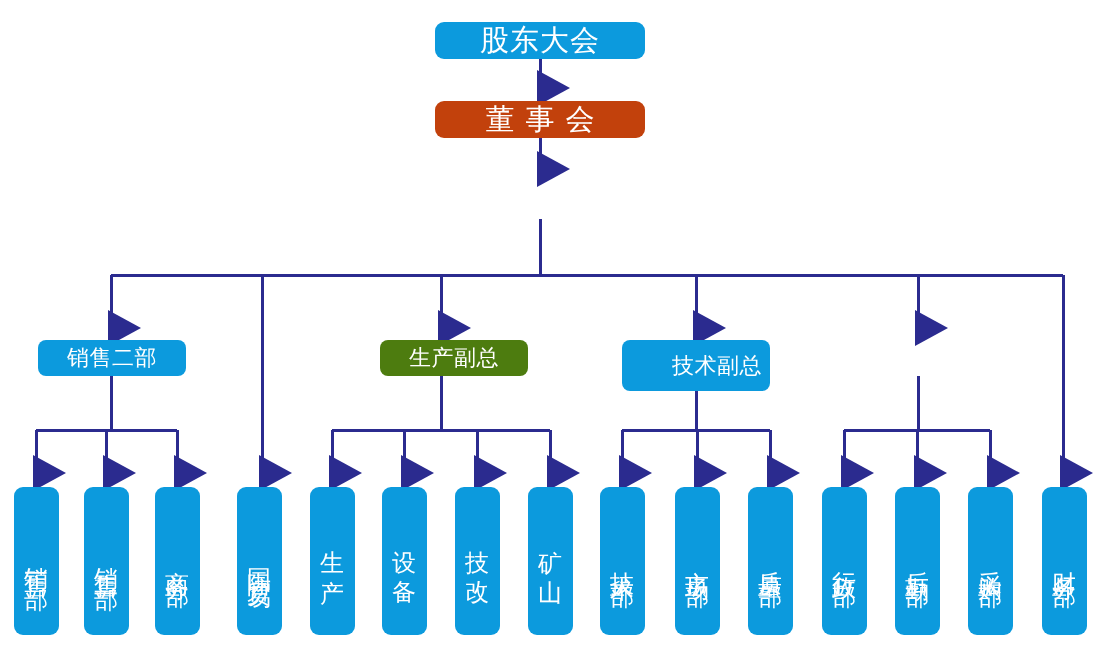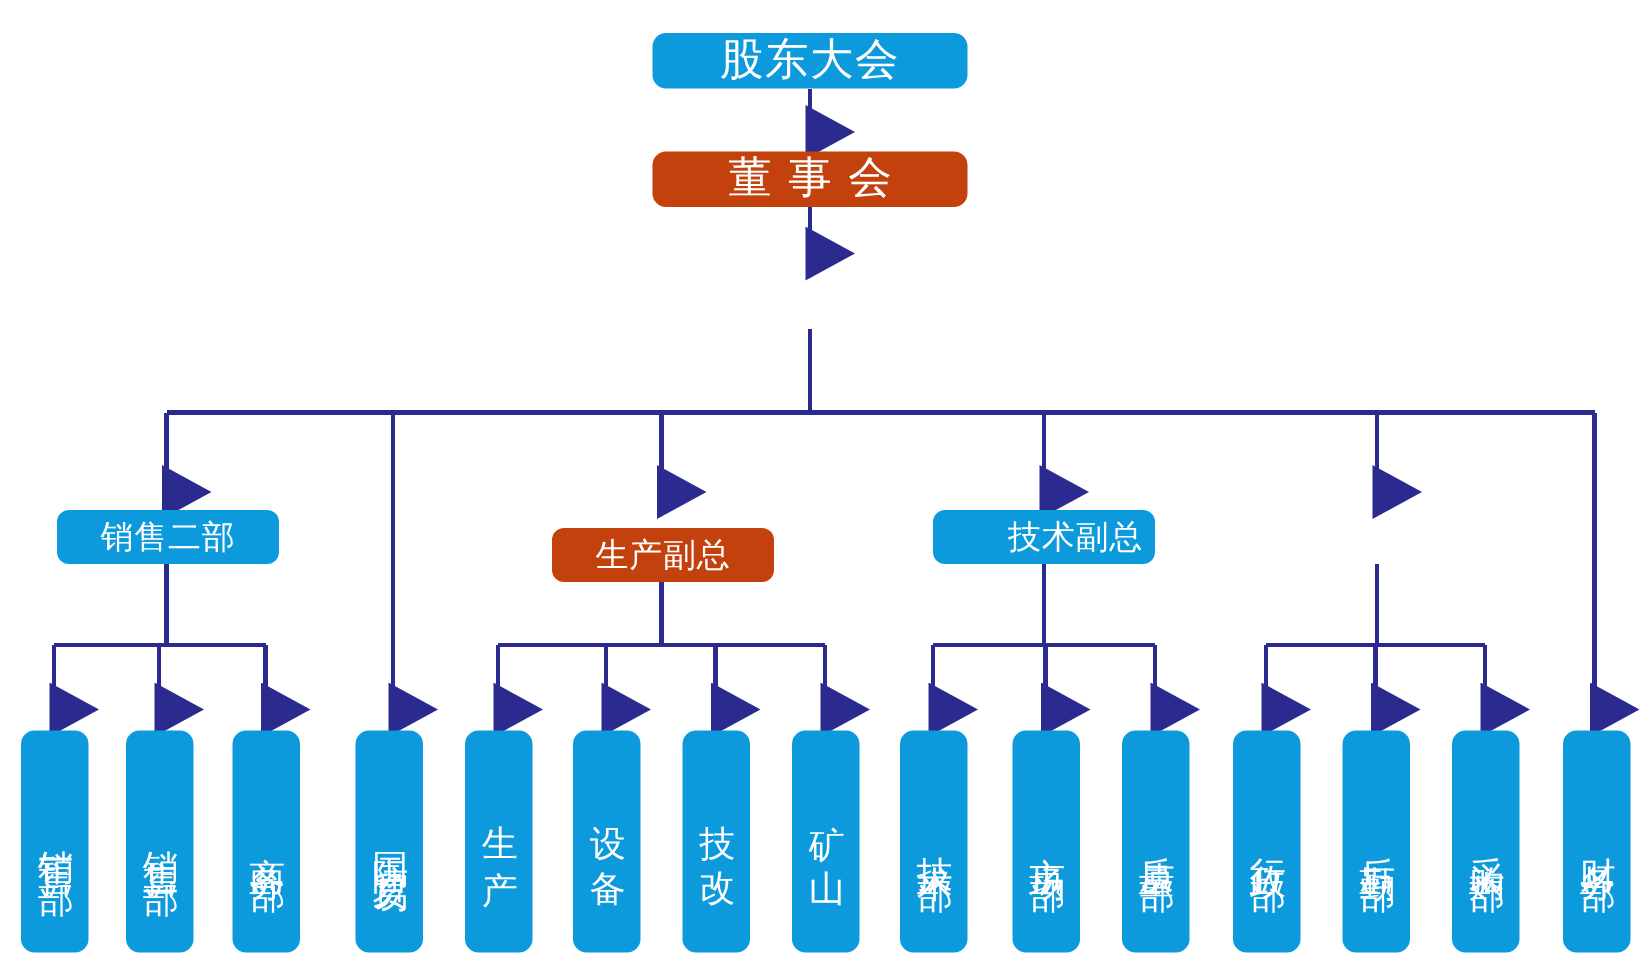--- a/index.html
+++ b/index.html
@@ -125,22 +125,22 @@
       <line x1="844" y1="430" x2="844" y2="473" marker-end="url(#arrowhead)"></line>
       <line x1="917" y1="430" x2="917" y2="473" marker-end="url(#arrowhead)"></line>
       <line x1="990" y1="430" x2="990" y2="473" marker-end="url(#arrowhead)"></line>
     </g>
   </svg>
 
   <div class="node top" style="left: 435px; top: 22px; width: 210px; height: 37px; background: rgb(12, 154, 221); color: rgb(255, 255, 255);">股东大会</div>
   <div class="node top spaced" style="left: 435px; top: 101px; width: 210px; height: 37px; background: #c2410c; color: rgb(255, 255, 255);">董事会</div>
 
   <div class="node vp" style="left: 38px; top: 340px; width: 148px; height: 36px; background: rgb(12, 154, 221); color: rgb(255, 255, 255);">销售二部</div>
-  <div class="node vp" style="left: 368px; top: 340px; width: 148px; height: 36px; background: #c2410c; color: rgb(255, 255, 255); margin-top: 12px;">生产副总</div>
-  <div class="node vp" style="left: 622px; top: 340px; width: 148px; height: 36px; background: rgb(12, 154, 221); color: rgb(255, 255, 255); padding-left: 42px;">技术副总</div>
+  <div class="node vp" style="left: 380px; top: 340px; width: 148px; height: 36px; background: #4d7c0f; color: rgb(255, 255, 255);">生产副总</div>
+  <div class="node vp" style="left: 622px; top: 340px; width: 148px; height: 51px; background: rgb(12, 154, 221); color: rgb(255, 255, 255); padding-left: 42px;">技术副总</div>
 
   <div class="node dept" style="left: 14px; top: 487px; width: 45px; height: 148px; background: rgb(12, 154, 221); color: rgb(255, 255, 255);">销售一部</div>
   <div class="node dept" style="left: 84px; top: 487px; width: 45px; height: 148px; background: rgb(12, 154, 221); color: rgb(255, 255, 255);">销售二部</div>
   <div class="node dept" style="left: 155px; top: 487px; width: 45px; height: 148px; background: rgb(12, 154, 221); color: rgb(255, 255, 255);">商务部</div>
   <div class="node dept" style="left: 237px; top: 487px; width: 45px; height: 148px; background: rgb(12, 154, 221); color: rgb(255, 255, 255);">国际贸易</div>
   <div class="node dept wide-gap" style="left: 310px; top: 487px; width: 45px; height: 148px; background: rgb(12, 154, 221); color: rgb(255, 255, 255);">生产</div>
   <div class="node dept wide-gap" style="left: 382px; top: 487px; width: 45px; height: 148px; background: rgb(12, 154, 221); color: rgb(255, 255, 255);">设备</div>
   <div class="node dept wide-gap" style="left: 455px; top: 487px; width: 45px; height: 148px; background: rgb(12, 154, 221); color: rgb(255, 255, 255);">技改</div>
   <div class="node dept wide-gap" style="left: 528px; top: 487px; width: 45px; height: 148px; background: rgb(12, 154, 221); color: rgb(255, 255, 255);">矿山</div>
   <div class="node dept" style="left: 600px; top: 487px; width: 45px; height: 148px; background: rgb(12, 154, 221); color: rgb(255, 255, 255);">技术部</div>

